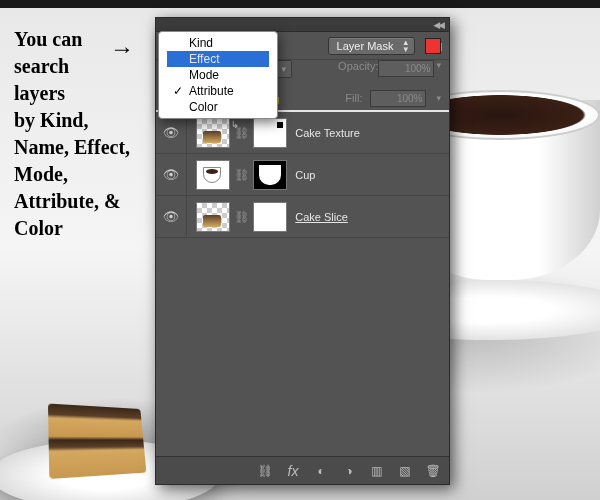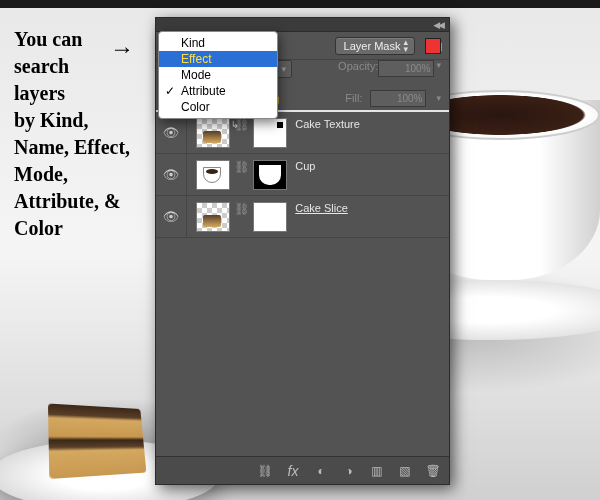--- a/index.html
+++ b/index.html
@@ -17,26 +17,26 @@
 .cake-saucer { position:absolute; left:-10px; bottom:-30px; width:240px; height:180px; }
 .cake-plate { position:absolute; bottom:20px; left:0; width:230px; height:70px; border-radius:50%; background:radial-gradient(ellipse,#fff 30%,#ddd 70%,#aaa); box-shadow:0 8px 20px rgba(0,0,0,.3); }
 .cake-slice { position:absolute; left:60px; bottom:55px; width:100px; height:70px; background:linear-gradient(180deg,#3a2818 0%,#5a3f28 15%,#d4a860 20%,#c89850 45%,#3a2818 50%,#5a3f28 60%,#d4a860 65%,#c89850 100%); transform:perspective(200px) rotateY(20deg) rotateX(10deg); border-radius:4px; }
 .annotation { position:absolute; left:14px; top:26px; font-size:20px; font-weight:bold; font-family:Georgia,serif; line-height:1.35; color:#000; }
 .arrow { position:absolute; left:110px; top:32px; font-size:24px; font-weight:bold; }
 .panel { position:absolute; left:155px; top:17px; width:295px; height:468px; background:#535353; box-shadow:4px 4px 14px rgba(0,0,0,.6); border:1px solid #2b2b2b; display:flex; flex-direction:column; color:#ccc; font-size:11px; }
 .panel-top { height:14px; background:#3b3b3b; border-bottom:1px solid #2b2b2b; display:flex; justify-content:flex-end; align-items:center; padding-right:6px; }
 .panel-top .collapse { font-size:9px; color:#aaa; letter-spacing:-2px; }
 .flyout { position:absolute; right:6px; top:22px; color:#aaa; font-size:11px; }
 .filter-row { position:relative; height:28px; border-bottom:1px solid #444; display:flex; align-items:center; padding:0 8px; gap:6px; }
-.lm-pill { margin-left:auto; display:flex; align-items:center; background:#6a6a6a; border:1px solid #333; border-radius:3px; height:18px; padding:0 6px 0 8px; gap:3px; color:#eee; box-shadow:inset 0 1px 0 rgba(255,255,255,.12); }
+.lm-pill { margin-left:auto; display:flex; align-items:center; background:#6a6a6a; border:1px solid #333; border-radius:3px; height:18px; padding:0 6px 0 8px; gap:10px; color:#eee; box-shadow:inset 0 1px 0 rgba(255,255,255,.12); }
 .lm-pill .arrows { font-size:9px; line-height:7px; color:#ddd; }
 .swatch { width:16px; height:16px; background:#e33; border:1px solid #222; margin-left:4px; }
-.dropdown-menu { position:absolute; left:2px; top:-1px; width:120px; background:#fff; border:1px solid #888; border-radius:4px; box-shadow:2px 4px 12px rgba(0,0,0,.5); z-index:20; padding:3px 0; color:#000; }
+.dropdown-menu { position:absolute; left:2px; top:-1px; width:120px; background:#fff; border:1px solid #888; border-radius:4px; box-shadow:2px 4px 12px rgba(0,0,0,.5); z-index:20; padding:3px 8px; color:#000; }
 .dropdown-menu .item { padding:1px 8px 1px 22px; font-size:12px; position:relative; cursor:default; }
-.dropdown-menu .item.sel { background:#2a6fd6; color:#fde047; }
+.dropdown-menu .item.sel { background:#2a6fd6; color:#e5e5e5; }
 .dropdown-menu .item .check { position:absolute; left:6px; }
 .opts-row { height:26px; display:flex; align-items:flex-start; padding:0 8px; gap:0; color:#8a8a8a;margin-left:22px; }
 .blend-pill { width:106px; height:18px; background:#5e5e5e; border:1px solid #3a3a3a; border-radius:2px; display:flex; align-items:center; padding:0 5px; justify-content:space-between; color:#9a9a9a; }
 .blend-pill .chev { font-size:9px; }
 .push { margin-left:auto; }
 .val-box { height:17px; width:56px; background:#5e5e5e; border:1px solid #3a3a3a; display:flex; align-items:center; justify-content:flex-end; padding:0 3px; color:#8a8a8a; font-size:10px; }
 .mini-chev { font-size:9px; color:#8a8a8a; margin-left:2px; }
 .lock-row { height:26px; display:flex; align-items:center; padding:0 8px; gap:8px; color:#8a8a8a; border-bottom:2px solid #e5e5e5; }
 .lock-row .ic { width:15px; height:15px; display:flex; align-items:center; justify-content:center; font-size:12px; color:#8a8a8a; }
 .layers { flex:1; overflow:hidden; }
@@ -50,21 +50,21 @@
 .thumb .cup { position:absolute; left:6px; top:6px; width:18px; height:16px; border-radius:0 0 9px 9px; background:#fff; border:1px solid #888; }
 .thumb .cup::before { content:""; position:absolute; top:1px; left:2px; right:2px; height:5px; border-radius:50%; background:#3a2015; }
 .link { color:#999; font-size:12px; }
 .mask { width:34px; height:30px; border:1px solid #777; background:#fff; position:relative; }
 .mask.ct::after { content:""; position:absolute; right:3px; top:3px; width:6px; height:6px; background:#000; }
 .mask.cup-m { background:#000; }
 .mask.cup-m::after { content:""; position:absolute; left:5px; top:4px; width:22px; height:20px; background:#fff; border-radius:0 0 10px 10px; }
 .lname { color:#e6e6e6; font-size:11px; margin-left:4px; }
 .lname.u { text-decoration:underline; }
 .sm-fx { position:absolute; left:32px; top:0; width:14px; height:14px; display:flex; align-items:center; justify-content:center; font-size:10px; color:#ccc; }
-.layer .inner { position:relative; display:flex; align-items:flex-start; gap:4px; }
+.layer .inner { position:relative; display:flex; align-items:center; gap:4px; }
 .panel-footer { height:28px; background:#4b4b4b; border-top:1px solid #333; display:flex; align-items:center; justify-content:flex-end; padding:0 8px; gap:12px; color:#bbb; font-size:12px; }
 .panel-footer .ic { width:16px; text-align:center; }
 </style>
 </head>
 <body>
 
 <div class="canvas-bg">
   <div class="cup">
     <div class="saucer">
         <div class="saucer-plate"></div>

